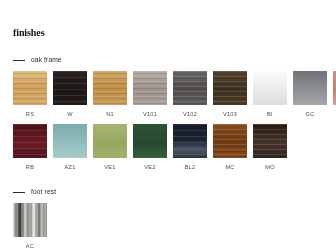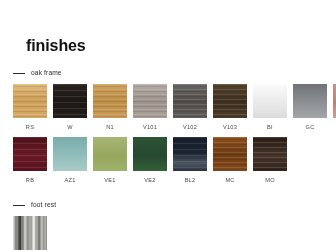--- a/index.html
+++ b/index.html
@@ -18,27 +18,28 @@
   .page {
     position: relative;
     width: 336px;
     height: 252px;
     box-sizing: border-box;
     padding: 0 8px;
   }
 
   
   .page-title {
-    font-size: 16px;
+    font-size: 10px;
     font-weight: bold;
     letter-spacing: -0.1px;
     color: #111111;
-    margin: 13px;
+    margin: 0;
     padding: 27px 0 0 5px;
     line-height: 12px;
+    font-family: Liberation Serif, serif;
   }
 
   
   .section-head {
     display: flex;
     align-items: center;
     padding-left: 5px;
     margin-top: 16px;
     margin-bottom: 6px;
     height: 10px;

